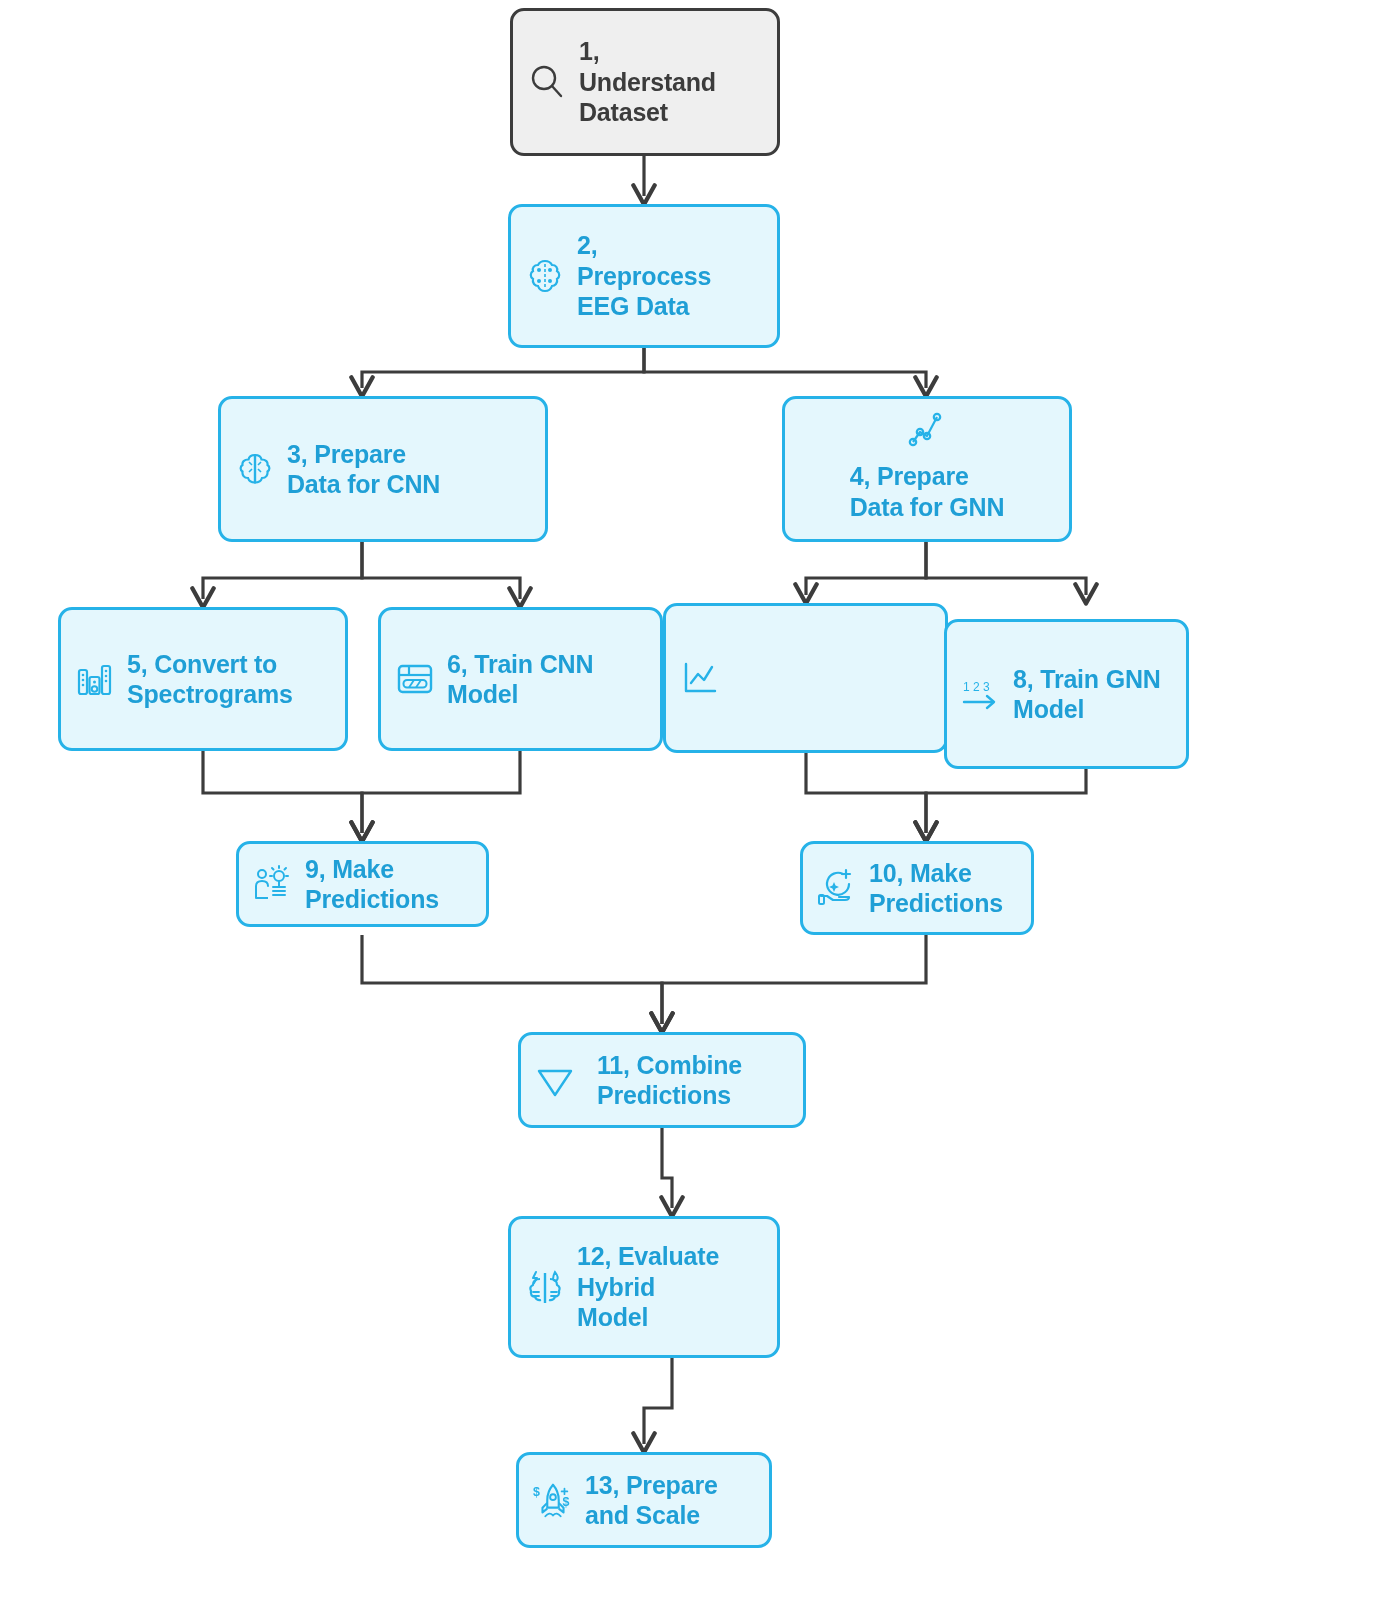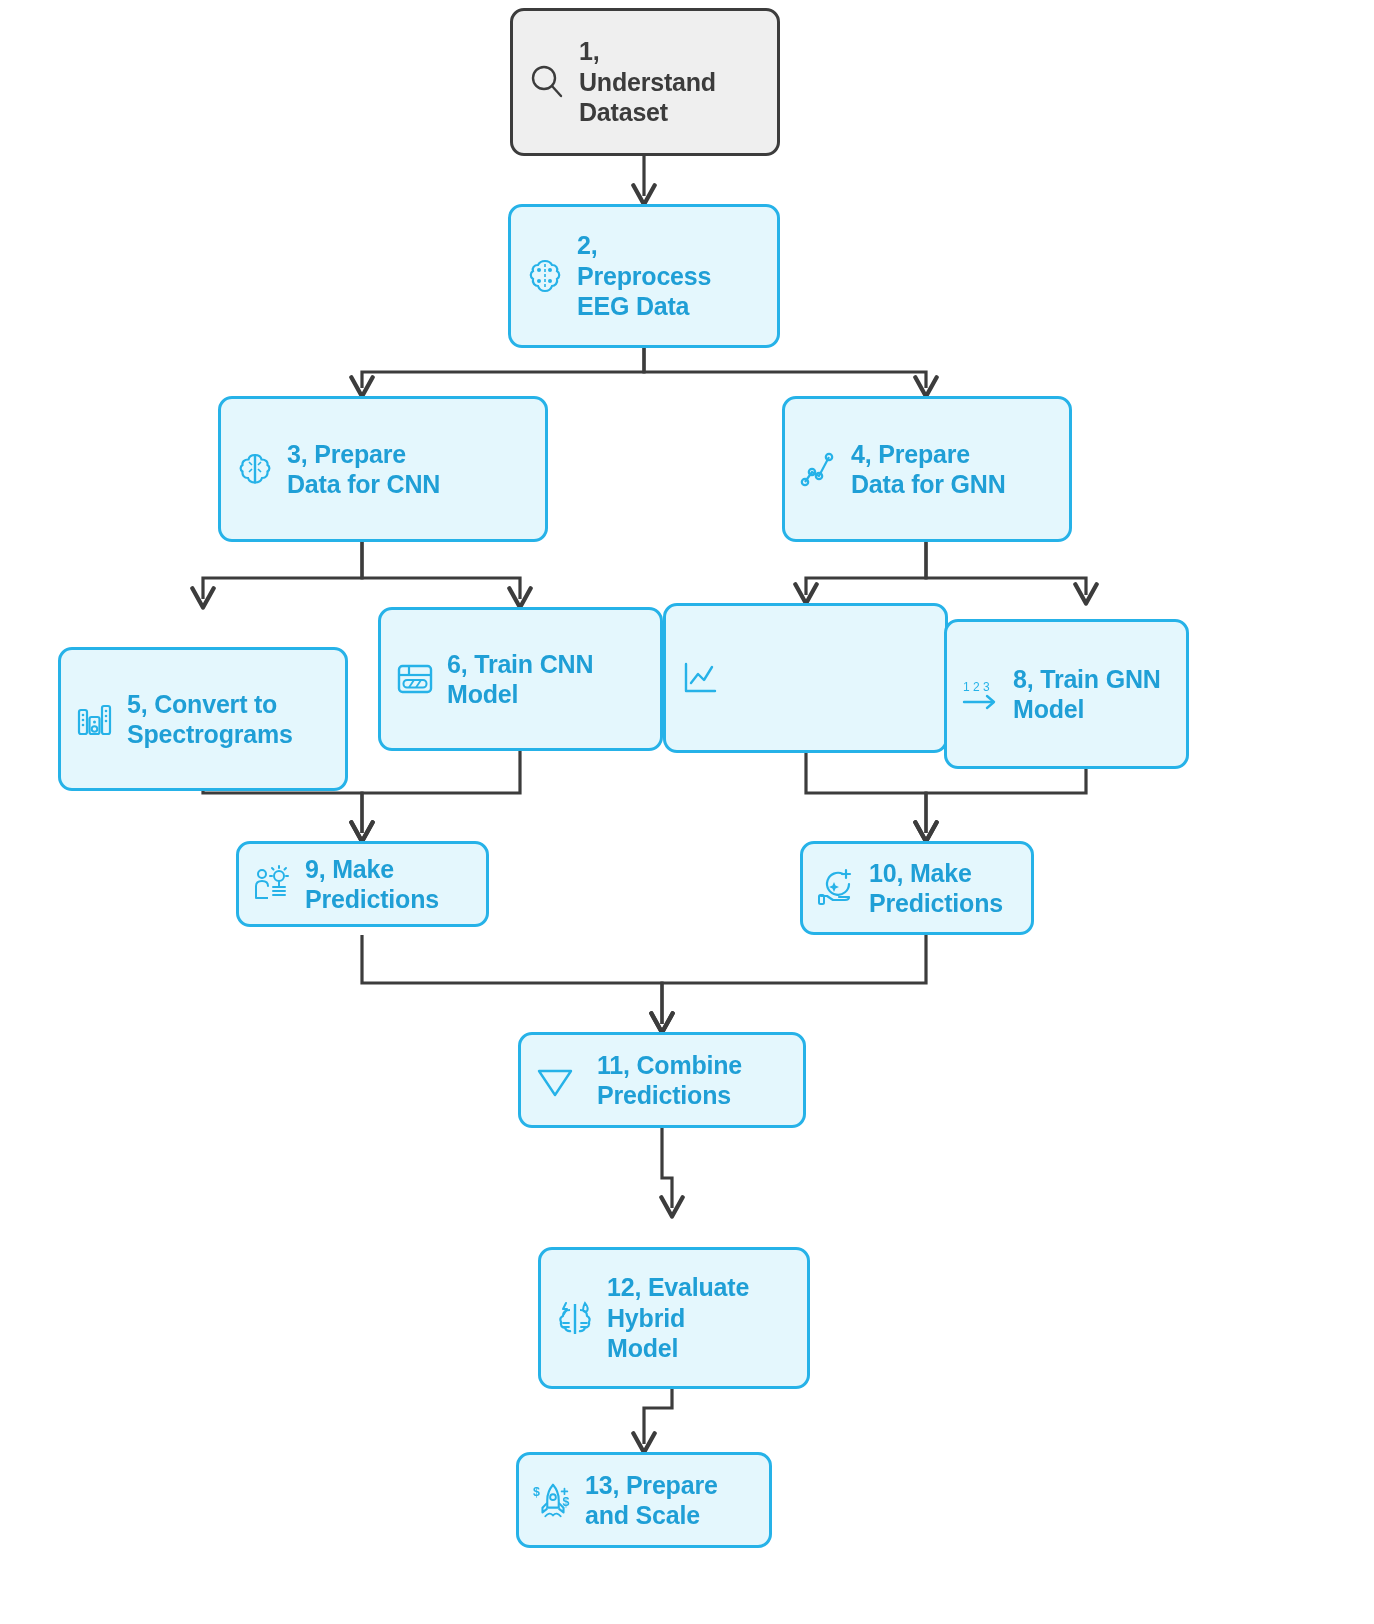--- a/index.html
+++ b/index.html
@@ -60,29 +60,29 @@
     font-size: 25px;
     line-height: 1.22;
     letter-spacing: -0.2px;
   }
   .node.start .node-label { color: #3c3c3c; }
   .node.step  .node-label { color: #1f9fd6; }
 
   .node.n1  { left: 510px;  top: 8px;    width: 270px; height: 148px; }
   .node.n2  { left: 508px;  top: 204px;  width: 272px; height: 144px; }
   .node.n3  { left: 218px;  top: 396px;  width: 330px; height: 146px; }
-  .node.n4  { left: 782px;  top: 396px;  width: 290px; height: 146px; }
-  .node.n5  { left: 58px;   top: 607px;  width: 290px; height: 144px; margin-top: 40px; }
+  .node.n4  { left: 782px;  top: 396px;  width: 290px; height: 146px; flex-direction: column; }
+  .node.n5  { left: 58px;   top: 607px;  width: 290px; height: 144px; }
   .node.n6  { left: 378px;  top: 607px;  width: 285px; height: 144px; }
   .node.n7  { left: 663px;  top: 603px;  width: 285px; height: 150px; }
   .node.n8  { left: 944px;  top: 603px;  width: 245px; height: 150px; margin-top: 16px; }
   .node.n9  { left: 236px;  top: 841px;  width: 253px; height: 86px; }
   .node.n10 { left: 800px;  top: 841px;  width: 234px; height: 94px; }
   .node.n11 { left: 518px;  top: 1032px; width: 288px; height: 96px; gap: 20px; }
-  .node.n12 { left: 538px;  top: 1216px; width: 272px; height: 142px; margin-top: 31px; }
+  .node.n12 { left: 508px;  top: 1216px; width: 272px; height: 142px; }
   .node.n13 { left: 516px;  top: 1452px; width: 256px; height: 96px; }
 
   .node.n7 .node-label, .node.n12 .node-label { font-size: 25px; }
 </style>
 </head>
 <body>
 
 <div id="canvas">
 
   <svg id="edges" viewBox="0 0 1374 1624" xmlns="http://www.w3.org/2000/svg">

